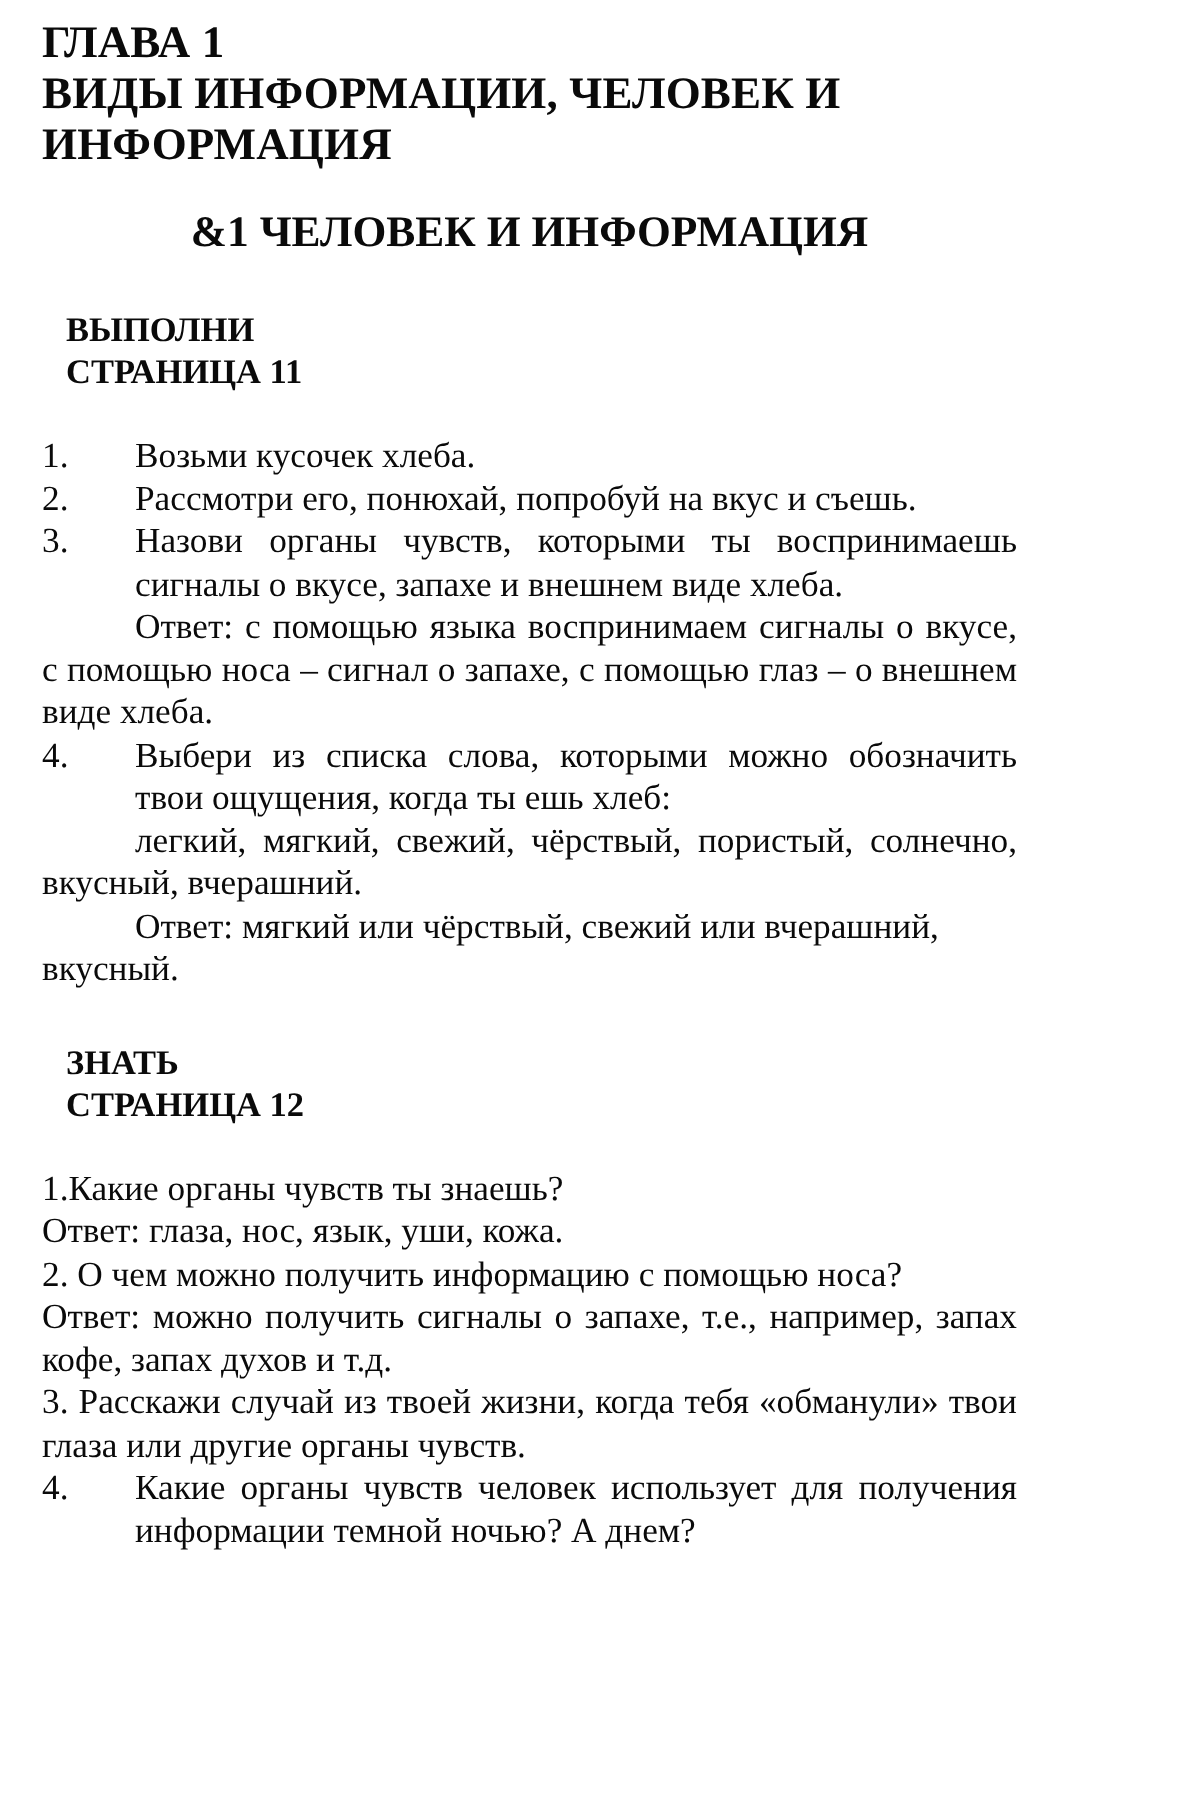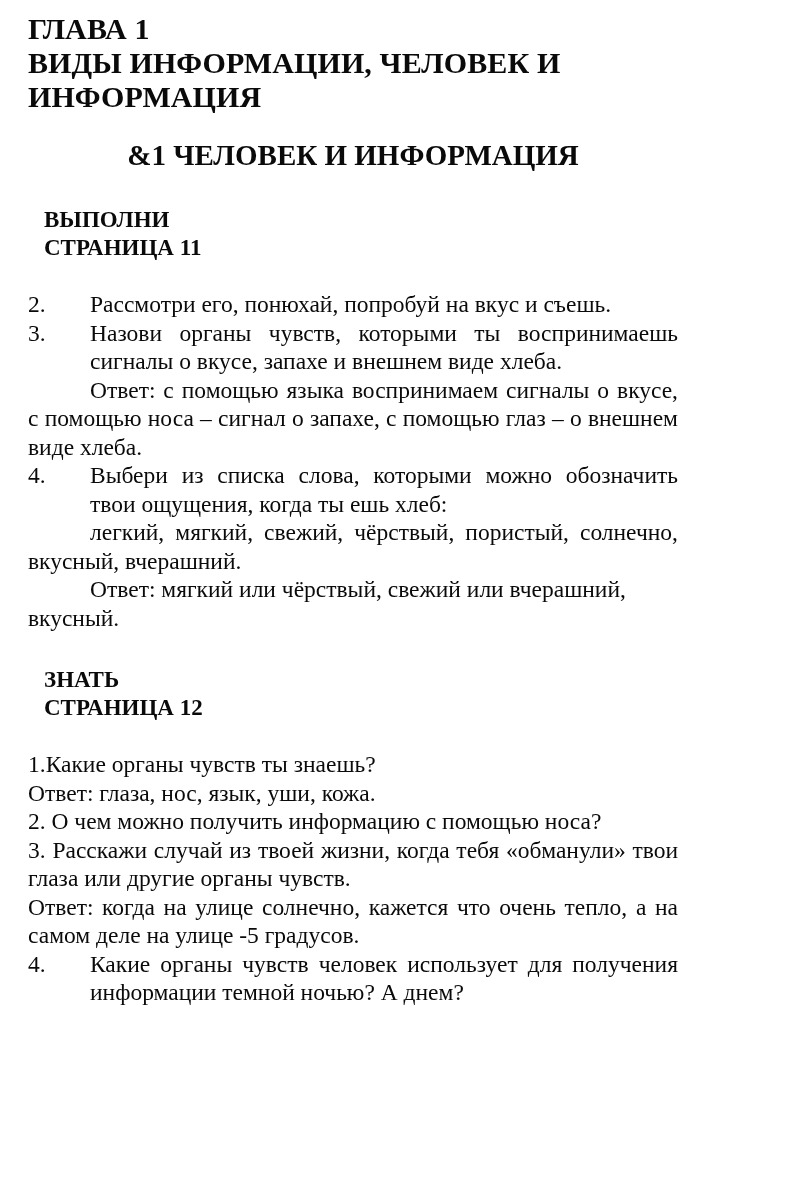--- a/index.html
+++ b/index.html
@@ -96,20 +96,23 @@
 
   <h2 class="section-title">&amp;1 ЧЕЛОВЕК И ИНФОРМАЦИЯ</h2>
 
   <div class="block-label">
     <span class="line">ВЫПОЛНИ</span>
     <span class="line">СТРАНИЦА 11</span>
   </div>
 
   <div class="body-block">
 
+    <p class="para numbered left">
+      <span class="num">1.</span><span>Возьми кусочек хлеба.</span>
+    </p>
 
     <p class="para numbered left">
       <span class="num">2.</span><span>Рассмотри его, понюхай, попробуй на вкус и съешь.</span>
     </p>
 
     <p class="para numbered">
       <span class="num">3.</span><span>Назови органы чувств, которыми ты воспринимаешь сигналы о вкусе, запахе и внешнем виде хлеба.</span>
     </p>
 
     <p class="para indented">Ответ: с помощью языка воспринимаем сигналы о вкусе, с помощью носа – сигнал о запахе, с помощью глаз – о внешнем виде хлеба.</p>
@@ -126,22 +129,22 @@
   <div class="block-label">
     <span class="line">ЗНАТЬ</span>
     <span class="line">СТРАНИЦА 12</span>
   </div>
 
   <div class="body-block">
 
     <p class="para plain left">1.Какие органы чувств ты знаешь?</p>
     <p class="para plain left">Ответ: глаза, нос, язык, уши, кожа.</p>
     <p class="para plain left">2. О чем можно получить информацию с помощью носа?</p>
+    <p class="para plain">Ответ: можно получить сигналы о запахе, т.е., например, запах кофе, запах духов и т.д.</p>
     <p class="para plain">3. Расскажи случай из твоей жизни, когда тебя «обманули» твои глаза или другие органы чувств.</p>
-    <p class="para plain">Ответ: когда на улице солнечно, кажется что очень тепло, а на самом деле на улице -5 градусов.</p>
 
     <p class="para numbered">
       <span class="num">4.</span><span>Какие органы чувств человек использует для получения информации темной ночью? А днем?</span>
     </p>
 
   </div>
 
 </div>
 
 </body></html>

